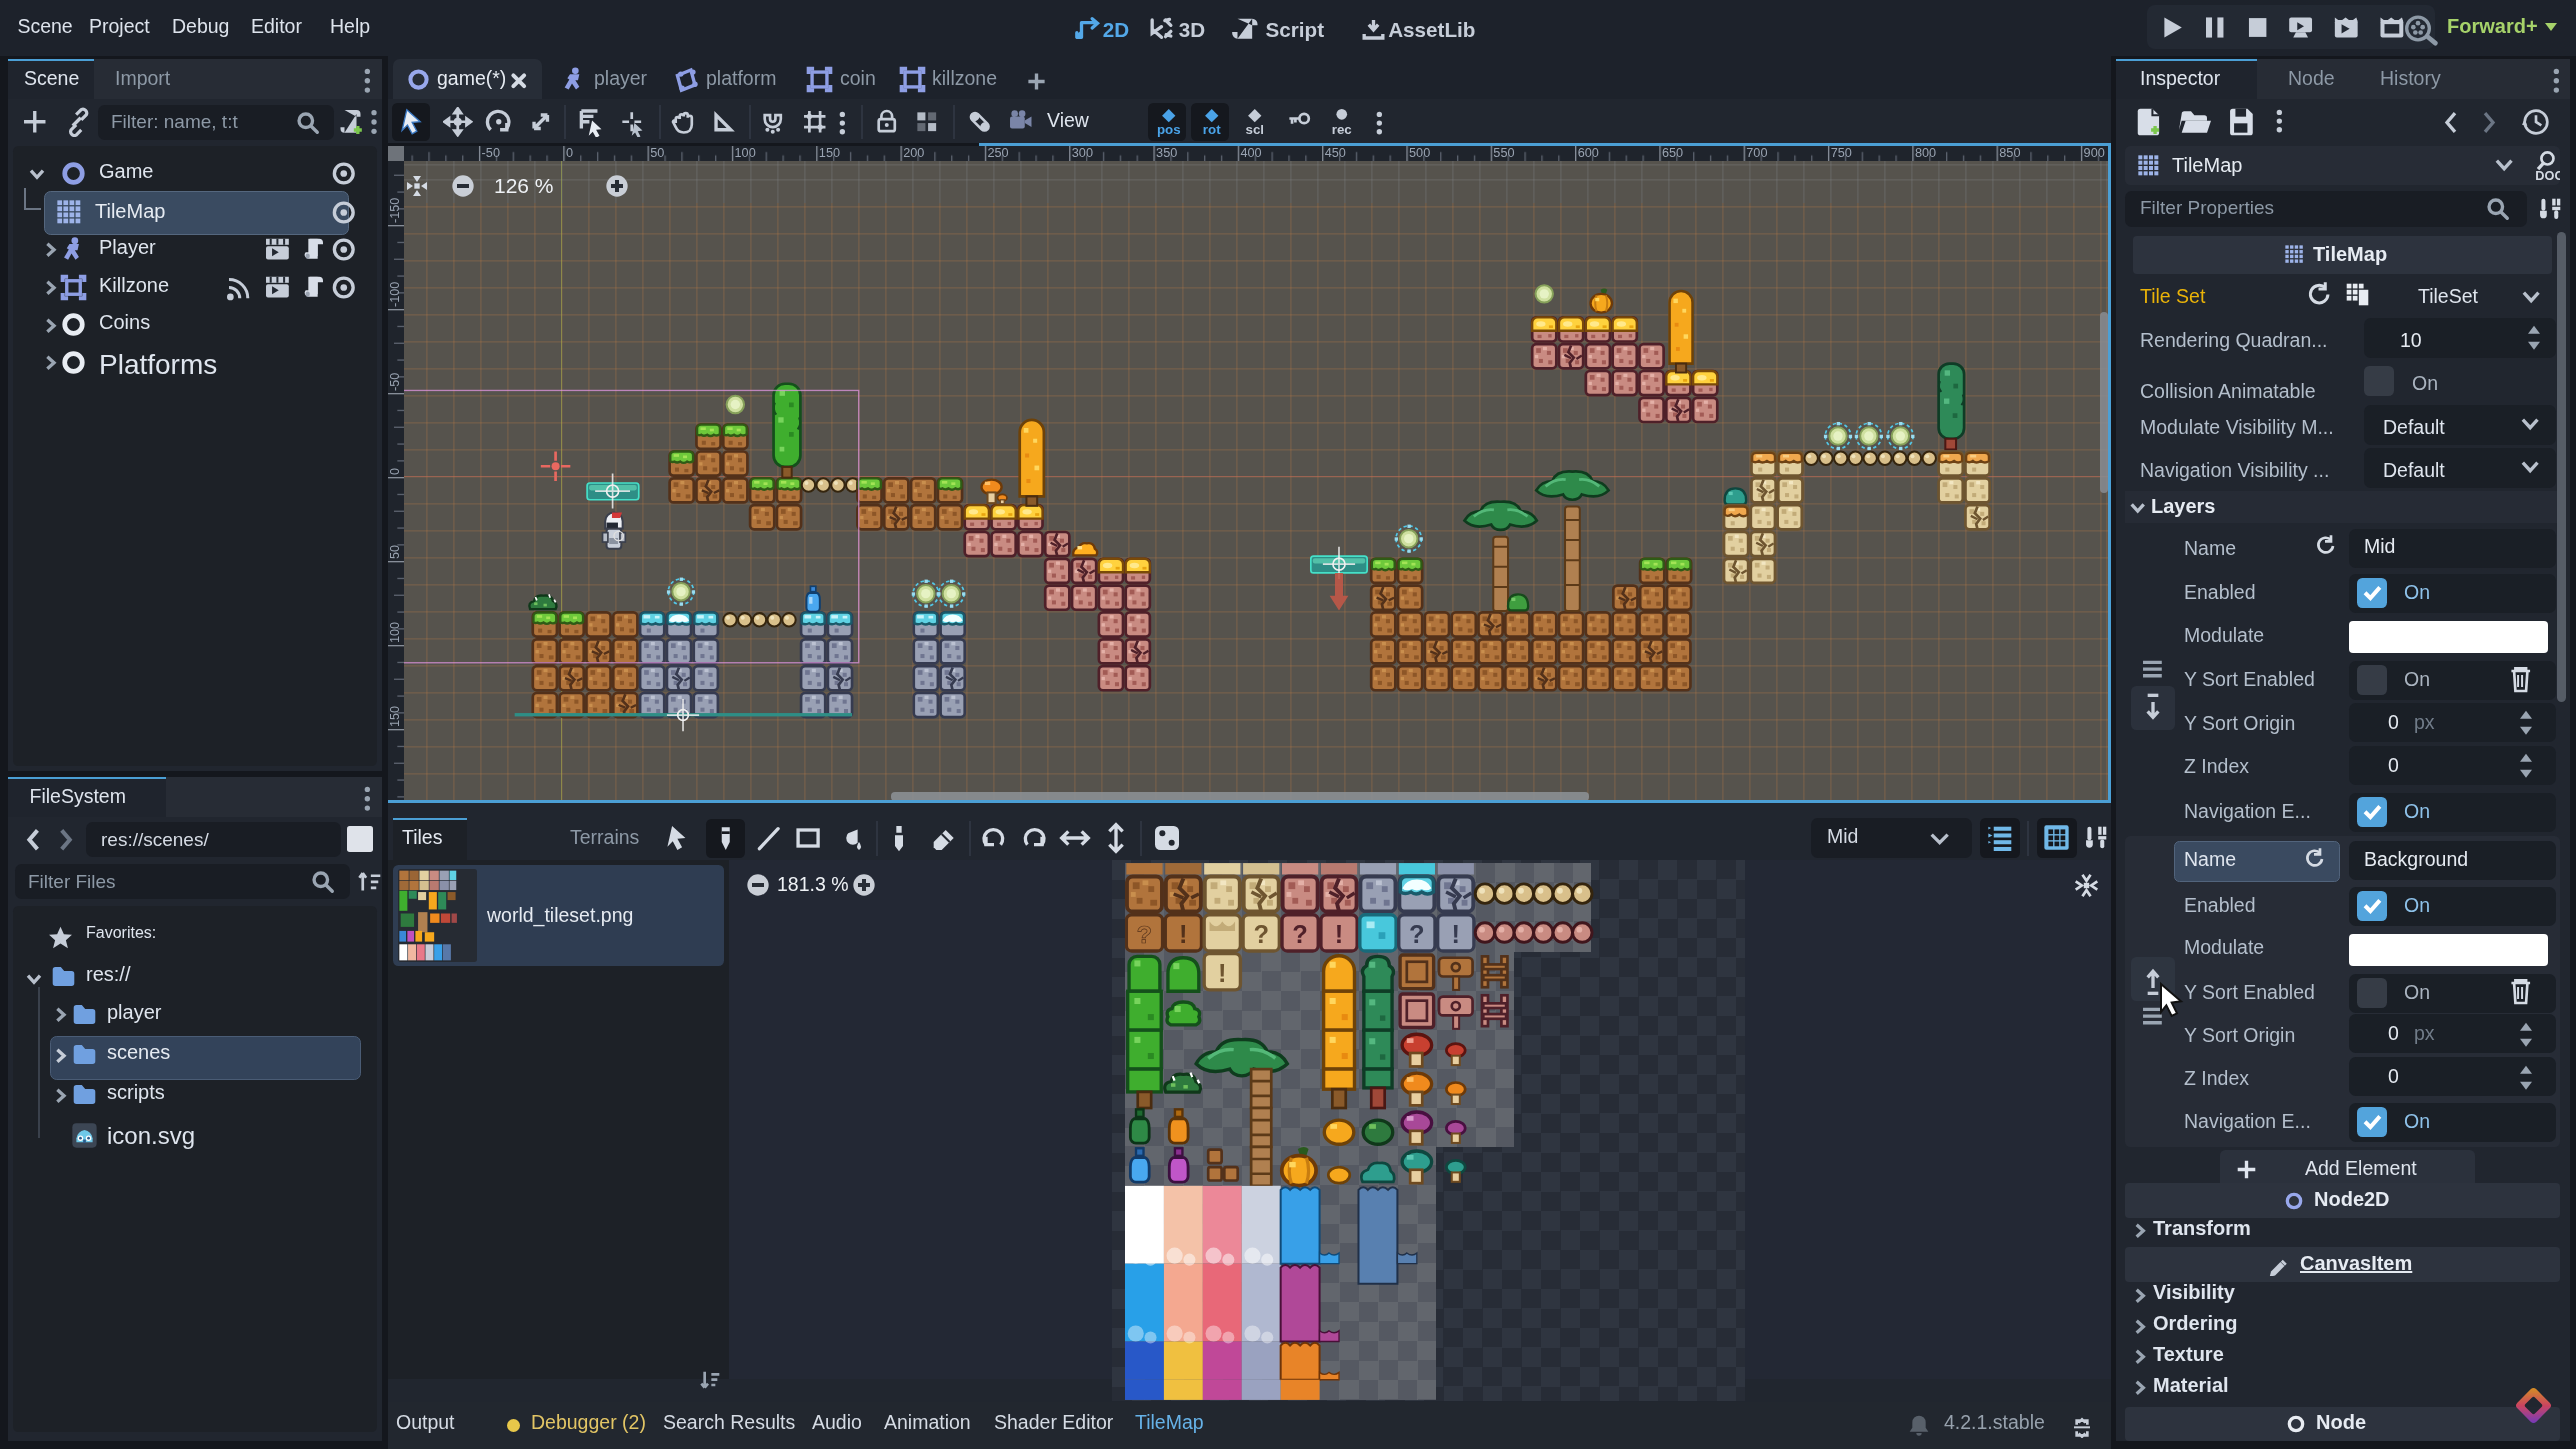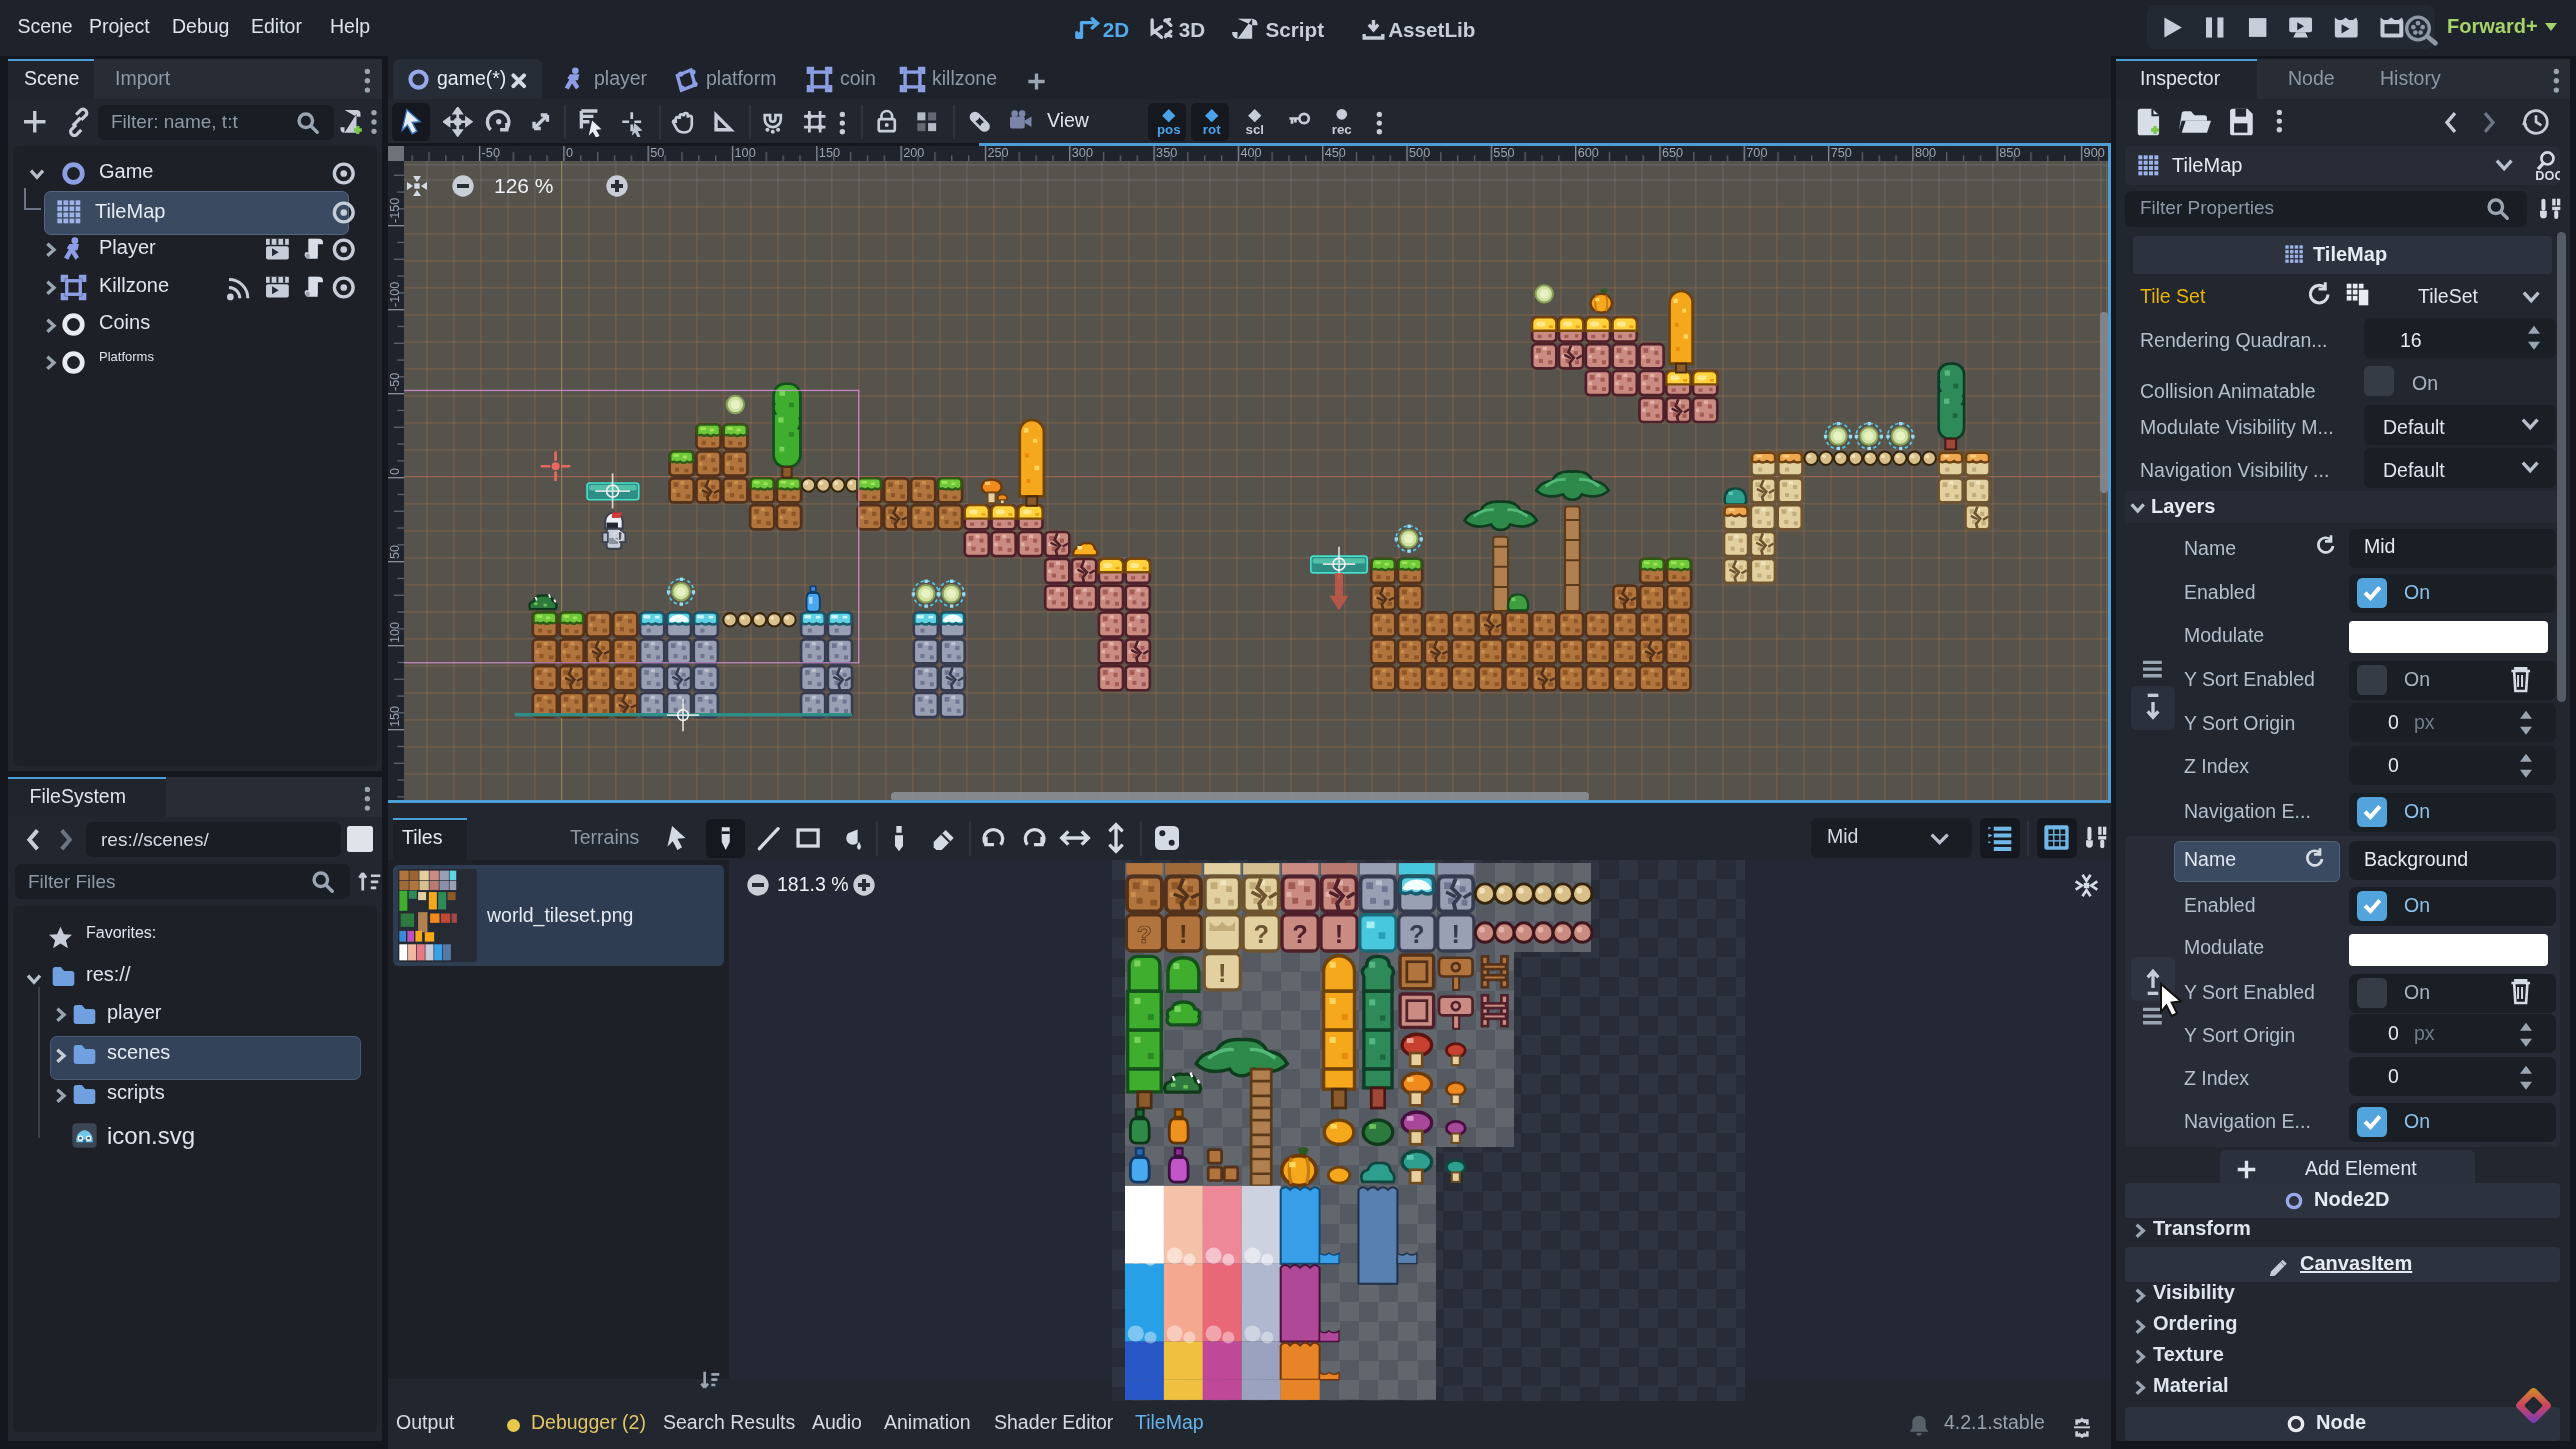--- a/index.html
+++ b/index.html
@@ -293,21 +293,21 @@
 <div class="p" style="left:42px;top:354px;">
       <svg width="17.4" height="17.4" viewBox="0 0 26 26">
         <path d="M8 4 l10 9 -10 9" fill="none" stroke="#9aa5b2" stroke-width="5"></path>
       </svg>
     </div>
 <div class="p" style="left:60px;top:349px;">
       <svg width="27" height="27" viewBox="0 0 40 40">
         <circle cx="20" cy="20" r="13" fill="none" stroke="#e8ecf2" stroke-width="7"></circle>
       </svg>
     </div>
-<div class="p txt" style="left:99px;top:349px;font-size:13px;color:#dfe5ee;">Platforms</div>
+<div class="p txt" style="left:99px;top:349px;font-size:28px;color:#dfe5ee;">Platforms</div>
 
 <div class="p" style="left:8px;top:777px;width:374px;height:664px;background:#21262f;"></div>
 <div class="p tabrow" style="left:8px;top:777px;width:374px;height:40px;"></div>
 <div class="p tab-active" style="left:8px;top:777px;width:158px;height:38px;"></div>
 <div class="p txt" style="left:29.5px;top:785px;font-size:19.5px;color:#dfe5ee;">FileSystem</div>
 <div class="p" style="left:362px;top:784px;">
       <svg width="10.7" height="29.5" viewBox="0 0 16 44">
         <g fill="#9aa5b2">
           <circle cx="8" cy="8" r="4"></circle>
           <circle cx="8" cy="22" r="4"></circle>
@@ -1976,21 +1976,21 @@
     </div>
 <div class="p txt" style="left:2418px;top:285px;font-size:19.5px;color:#dfe5ee;">TileSet</div>
 <div class="p" style="left:2521px;top:290px;">
       <svg width="23" height="16" viewBox="0 0 34 24">
         <path d="M4 4 l11 12 11 -12" fill="none" stroke="#b8c0cc" stroke-width="5"></path>
       </svg>
     </div>
 
 <div class="p txt" style="left:2140px;top:329px;font-size:19.5px;color:#b4bfcc;">Rendering Quadran...</div>
 <div class="p inset" style="left:2364px;top:318px;width:192px;height:40px;background:#1a1f26;"></div>
-<div class="p txt" style="left:2400px;top:329px;font-size:19.5px;color:#e6ebf2;">16</div>
+<div class="p txt" style="left:2400px;top:329px;font-size:19.5px;color:#e6ebf2;">10</div>
 <div class="p" style="left:2522px;top:323px;">
       <svg width="24" height="29.5" viewBox="0 0 36 44">
         <path d="M18 4 l9 12 h-18 z M18 40 l9 -12 h-18 z" fill="#9aa5b2"></path>
       </svg>
     </div>
 
 <div class="p txt" style="left:2140px;top:380px;font-size:19.5px;color:#b4bfcc;">Collision Animatable</div>
 <div class="p" style="left:2364px;top:366px;width:29.5px;height:29.5px;background:#363c46;border-radius:5.4px;"></div>
 <div class="p txt" style="left:2412px;top:372px;font-size:19.5px;color:#aab4c0;">On</div>
 

